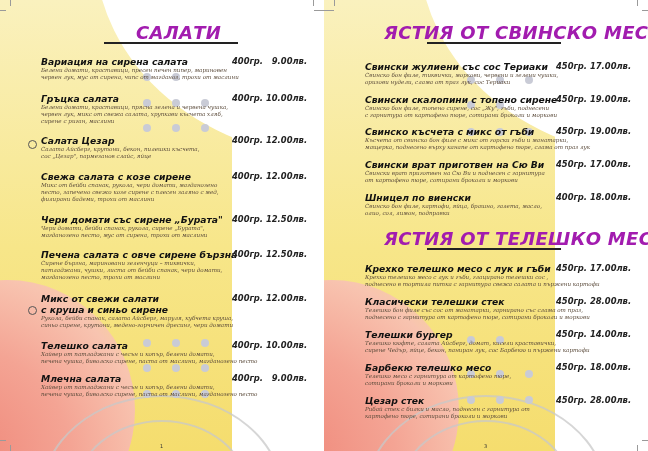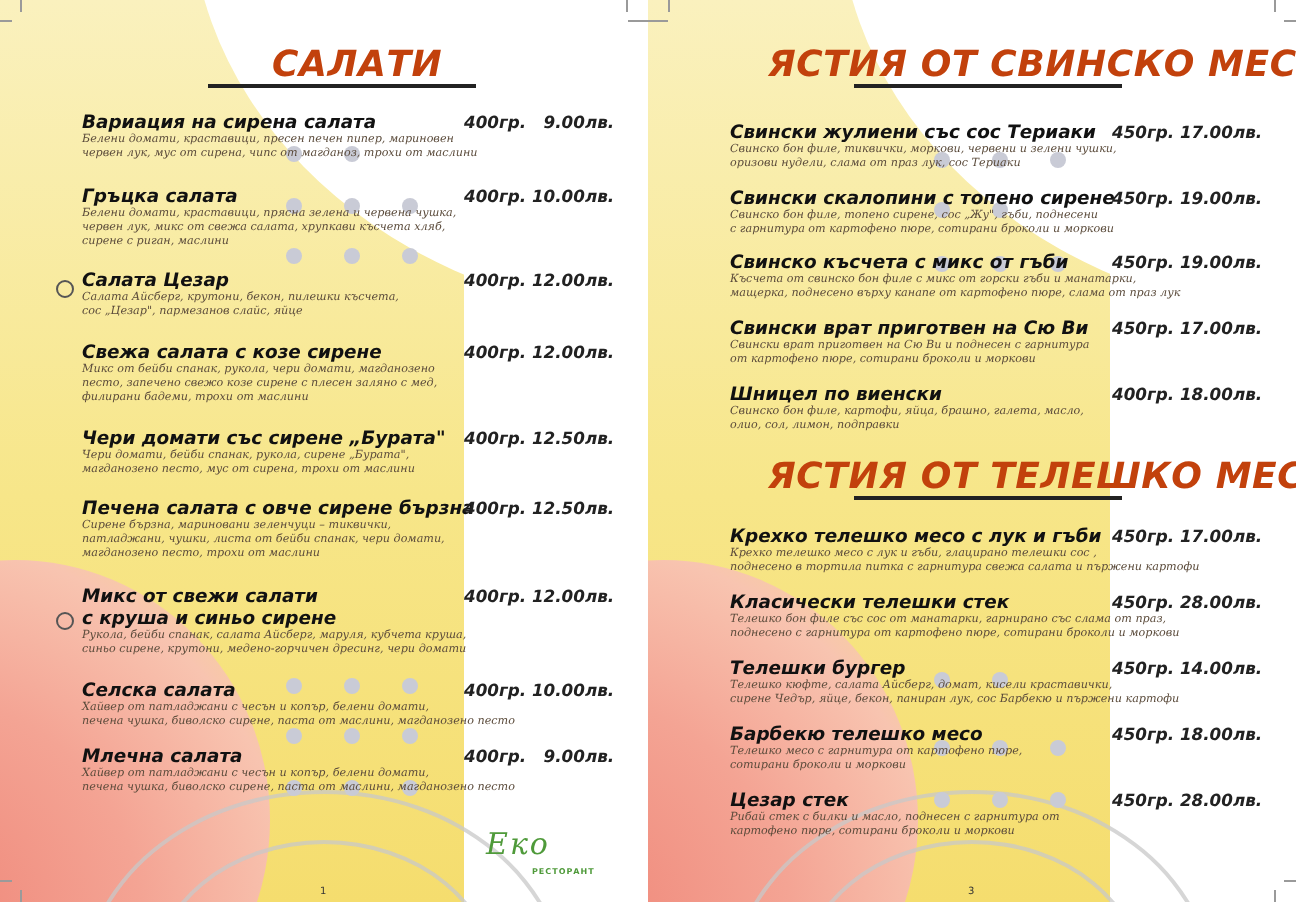--- a/index.html
+++ b/index.html
@@ -39,21 +39,21 @@
     }
     .crop-mark { position: absolute; background: #9a9a9a; }
     .hole {
       position: absolute; width: 7px; height: 7px; border-radius: 50%;
       border: 1px solid #555; background: transparent;
     }
 
     
     .title {
       position: absolute; font-weight: bold; font-style: italic;
-      font-size: 18px; color: #c2410c; letter-spacing: 0.3px; white-space: nowrap;
+      font-size: 18px; color: #a21caf; letter-spacing: 0.3px; white-space: nowrap;
     }
     .title-underline {
       position: absolute; height: 2px; background: #222;
     }
     .item { position: absolute; left: 0; width: 100%; }
     .item-name {
       position: absolute; font-weight: bold; font-style: italic;
       font-size: 9.2px; color: #111; white-space: nowrap; line-height: 11px;
     }
     .item-desc {
@@ -185,41 +185,37 @@
     <div class="item-name" style="left:41px; top:0;">Микс от свежи салати</div>
     <div class="item-name" style="left:41px; top:11px;">с круша и синьо сирене</div>
     <div class="item-price" style="left:232px; top:0; width:70px;"><span>400гр.</span> <span>12.00лв.</span></div>
     <div class="item-desc" style="left:41px; top:22px;">
         <div>Рукола, бейби спанак, салата Айсберг, маруля, кубчета круша,</div>
         <div>синьо сирене, крутони, медено-горчичен дресинг, чери домати</div>
       </div>
   </div>
 
   <div class="item" style="top:340px;">
-    <div class="item-name" style="left:41px; top:0;">Селска салата</div>
+    <div class="item-name" style="left:41px; top:0;">Телешко салата</div>
     <div class="item-price" style="left:232px; top:0; width:70px;"><span>400гр.</span> <span>10.00лв.</span></div>
     <div class="item-desc" style="left:41px; top:11px;">
         <div>Хайвер от патладжани с чесън и копър, белени домати,</div>
         <div>печена чушка, биволско сирене, паста от маслини, магданозено песто</div>
       </div>
   </div>
 
   <div class="item" style="top:373px;">
     <div class="item-name" style="left:41px; top:0;">Млечна салата</div>
     <div class="item-price" style="left:232px; top:0; width:70px;"><span>400гр.</span>&nbsp;&nbsp;&nbsp;<span>9.00лв.</span></div>
     <div class="item-desc" style="left:41px; top:11px;">
         <div>Хайвер от патладжани с чесън и копър, белени домати,</div>
         <div>печена чушка, биволско сирене, паста от маслини, магданозено песто</div>
       </div>
   </div>
 
-  <div class="logo">
-    <div class="logo-word">Еко</div>
-    <div class="logo-sub">РЕСТОРАНТ</div>
-  </div>
 
   <div class="page-num" style="left:160px; top:443px;">1</div>
 </div>
 
 <div class="page right">
   <div class="yellow-panel right-p"></div>
   <div class="white-arc" style="left:95px; top:-260px; width:500px; height:420px;"></div>
   <div class="pink-blob" style="left:-120px; top:280px; width:255px; height:260px;"></div>
   <div class="white-arc" style="left:231px; top:0; width:93px; height:451px; border-radius:0;"></div>
   <div class="ring" style="left:40px; top:395px; width:240px; height:200px;"></div>

